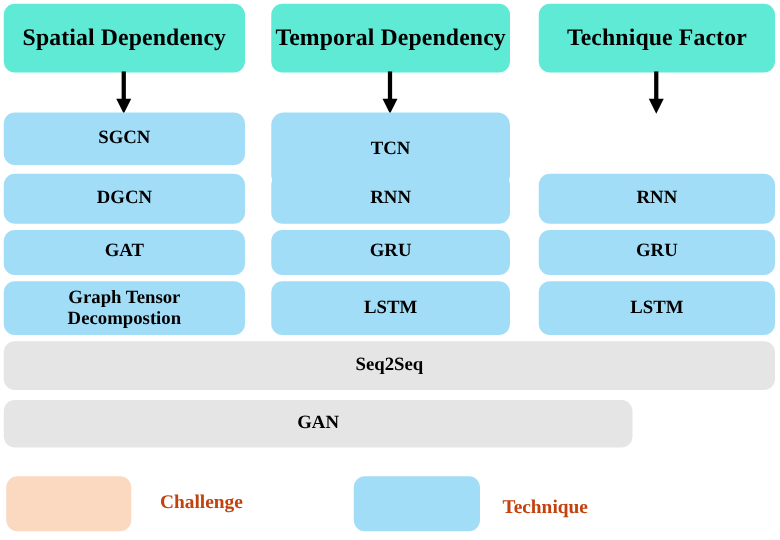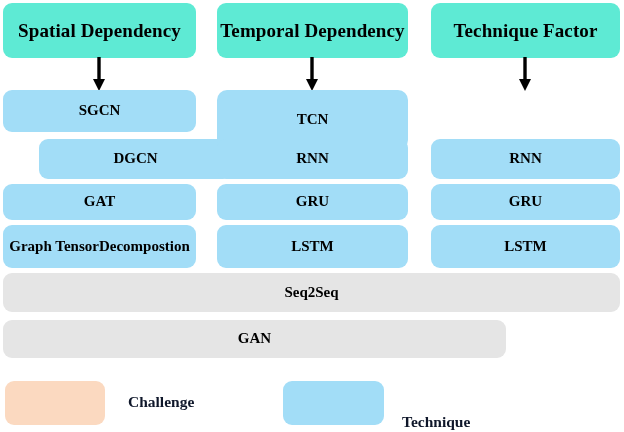--- a/index.html
+++ b/index.html
@@ -40,61 +40,61 @@
   }
   .technique-box {
     background: #A2DDF7;
     font-size: 15px;
   }
   .wide-box {
     background: #e5e5e5;
     font-size: 15px;
   }
   .two-line {
-    flex-direction: row;
+    flex-direction: column;
     justify-content: center;
     line-height: 1.12;
   }
   .two-line span { display: block; }
   .arrow {
     position: absolute;
   }
   .legend-swatch {
     position: absolute;
     border-radius: 9px;
     box-sizing: border-box;
   }
   .legend-swatch.challenge { background: #FBD9C0; }
   .legend-swatch.technique { background: #A2DDF7; }
   .legend-label {
     position: absolute;
     font-weight: bold;
     font-size: 15.5px;
-    color: #0f172a;
+    color: #c2410c;
     white-space: nowrap;
     display: flex;
     align-items: center;
     height: 20px;
   }
 </style>
 </head>
 <body>
 
 <div id="diagram">
 
   <div class="box challenge-box" style="left:3px; top:3px; width:193px; height:55px;">Spatial Dependency</div>
 
   <svg class="arrow" style="left:88px; top:57px;" width="22" height="35" viewBox="0 0 22 35">
     <line x1="11" y1="0" x2="11" y2="25" stroke="#000000" stroke-width="3.4"></line>
     <polygon points="11,34 5,22 17,22" fill="#000000"></polygon>
   </svg>
 
   <div class="box technique-box" style="left:3px; top:90px; width:193px; height:42px;">SGCN</div>
 
-  <div class="box technique-box" style="left:3px; top:139px; width:193px; height:40px;margin-left:36px;">DGCN</div>
+  <div class="box technique-box" style="left:3px; top:139px; width:193px; height:40px;">DGCN</div>
 
   <div class="box technique-box" style="left:3px; top:184px; width:193px; height:36px;">GAT</div>
 
   <div class="box technique-box two-line" style="left:3px; top:225px; width:193px; height:43px;">
     <span>Graph Tensor</span>
     <span>Decompostion</span>
   </div>
 
   <div class="box challenge-box" style="left:217px; top:3px; width:191px; height:55px;">Temporal Dependency</div>
 
@@ -126,15 +126,15 @@
   <div class="box technique-box" style="left:431px; top:225px; width:189px; height:43px;">LSTM</div>
 
   <div class="box wide-box" style="left:3px; top:273px; width:617px; height:39px;">Seq2Seq</div>
 
   <div class="box wide-box" style="left:3px; top:320px; width:503px; height:38px;">GAN</div>
 
   <div class="legend-swatch challenge" style="left:5px; top:381px; width:100px; height:44px;"></div>
   <div class="legend-label" style="left:128px; top:392px;">Challenge</div>
 
   <div class="legend-swatch technique" style="left:283px; top:381px; width:101px; height:44px;"></div>
-  <div class="legend-label" style="left:402px; top:396px;margin-top:16px;">Technique</div>
+  <div class="legend-label" style="left:402px; top:396px;">Technique</div>
 
 </div>
 
 </body></html>

